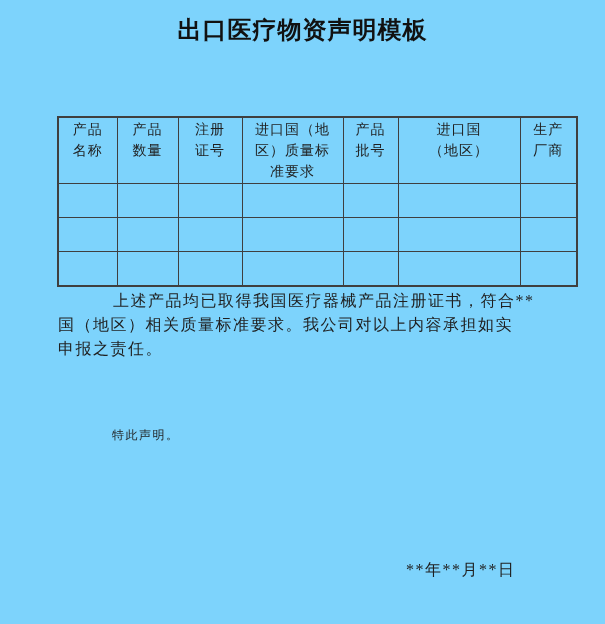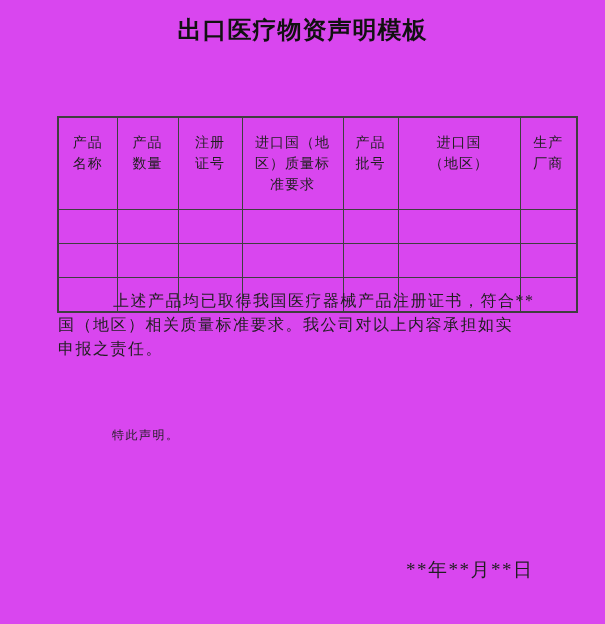--- a/index.html
+++ b/index.html
@@ -4,21 +4,21 @@
 <style>
   html, body {
     margin: 0;
     padding: 0;
     background: #ffffff;
   }
   .page {
     position: relative;
     width: 605px;
     height: 624px;
-    background: #d946ef;
+    background: #7dd3fc;
     font-family: "Liberation Serif", "DejaVu Serif", serif;
     color: #1f1f1f;
     overflow: hidden;
   }
   .doc-title {
     position: absolute;
     top: 14px;
     left: 0;
     width: 605px;
     text-align: center;
@@ -39,21 +39,21 @@
     position: absolute;
     top: 116px;
     left: 57px;
     border-collapse: collapse;
     table-layout: fixed;
     width: 519px;
     border: 2px solid #3f3f3f;
   }
   .decl-table th, .decl-table td {
     border: 1px solid #3f3f3f;
-    padding: 14px 2px;
+    padding: 1px 2px;
     margin: 0;
   }
   .decl-table th {
     font-size: 14px;
     font-weight: normal;
     letter-spacing: 1px;
     line-height: 21px;
     text-align: center;
     vertical-align: top;
     white-space: pre-line;
@@ -85,21 +85,21 @@
     top: 527px;
     left: 406px;
     font-size: 16px;
     letter-spacing: 1.5px;
     line-height: 20px;
   }
   .sig-date {
     position: absolute;
     top: 560px;
     left: 406px;
-    font-size: 19px;
+    font-size: 16px;
     letter-spacing: 1.5px;
     line-height: 20px;
   }
 </style>
 </head>
 <body>
 
 <div class="page">
 
   <div class="doc-title">出口医疗物资声明模板</div>

